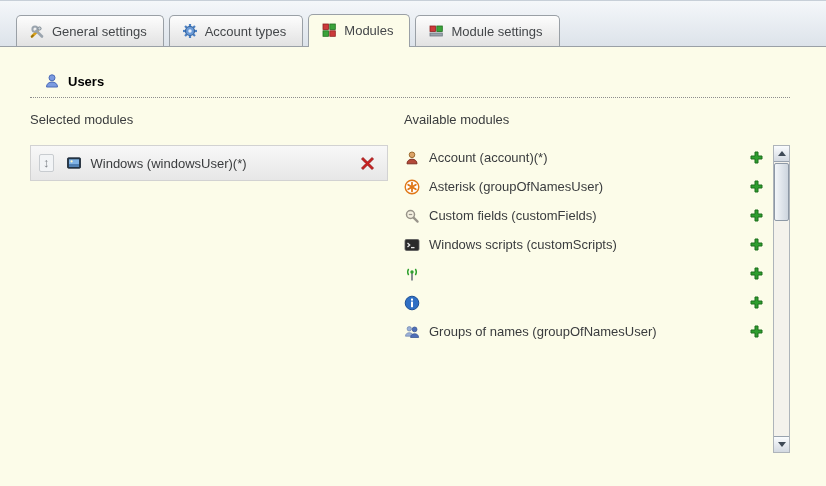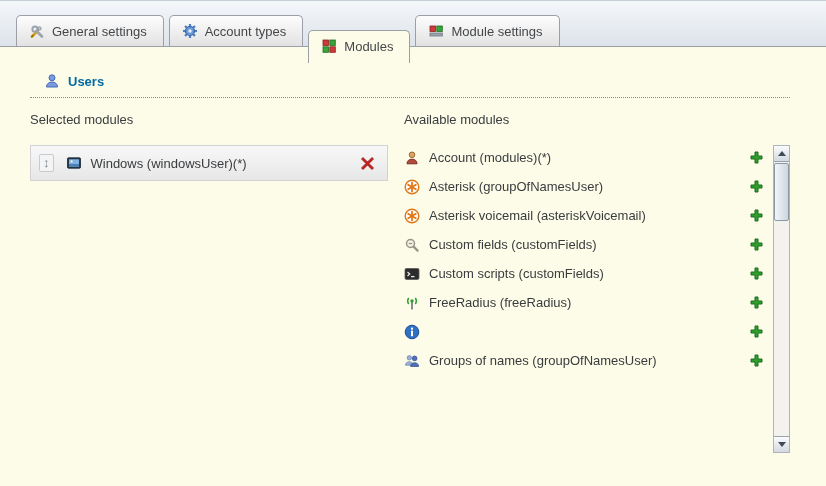--- a/index.html
+++ b/index.html
@@ -25,38 +25,38 @@
     background:linear-gradient(#fdfdfd,#e2e2e2);
     border:1px solid #9aa0a6; border-bottom:none;
     border-radius:5px 5px 0 0;
     margin-right:5px;
     color:#44474a; cursor:pointer;
     position:relative;
     text-align:center;
   }
   .tab.active {
     background:#fcfce9;
-    top:17px; z-index:2;
+    top:1px; z-index:2;
     padding-bottom:9px;
     font-weight:normal;
   }
   .icon16 { width:16px; height:16px; flex:0 0 16px; display:block; }
   .icon13 { width:13px; height:13px; display:block; }
   .icon15 { width:15px; height:15px; display:block; }
 
   
   .panel {
     height:440px;
     background:#fcfce9;
     border-top:1px solid #9aa0a6;
     padding:26px 36px 0 30px;
   }
   .section-header {
     display:flex; align-items:center; gap:8px;
-    font-weight:bold; color:#0369a1;
+    font-weight:bold; color:#000000;
     padding:0 0 8px 14px;
     border-bottom:1px dotted #8d8d8d;
   }
   .columns { display:flex; }
   .col-left { width:358px; margin-right:16px; }
   .col-right { flex:1; }
   .col-heading { color:#3a3c3e; margin:14px 0 18px 0; }
 
   
   .selected-row {
@@ -205,21 +205,21 @@
       <div class="col-heading">Available modules</div>
 
       <div class="list-wrap">
         <div class="avail-list">
 
           <div class="avail-row">
             <svg class="icon16" viewBox="0 0 16 16">
               <circle cx="8" cy="4.8" r="2.8" fill="#dca468" stroke="#9c6a2e" stroke-width="1"></circle>
               <path d="M3 13.8c0-3 2.2-4.6 5-4.6s5 1.6 5 4.6z" fill="#b44a3a" stroke="#7e2e22" stroke-width="1"></path>
             </svg>
-            <span class="module-label">Account (modules)(*)</span>
+            <span class="module-label">Account (account)(*)</span>
             <button class="add-btn">
               <svg class="icon13" viewBox="0 0 13 13">
                 <path d="M5 1h3v4h4v3H8v4H5V8H1V5h4z" fill="#2e9e2e" stroke="#1c6e1c" stroke-width="1"></path>
               </svg>
             </button>
           </div>
 
           <div class="avail-row">
             <svg class="icon16" viewBox="0 0 16 16">
               <circle cx="8" cy="8" r="6.8" fill="#ffffff" stroke="#e07818" stroke-width="1.4"></circle>
@@ -230,36 +230,20 @@
               </g>
             </svg>
             <span class="module-label">Asterisk (groupOfNamesUser)</span>
             <button class="add-btn">
               <svg class="icon13" viewBox="0 0 13 13">
                 <path d="M5 1h3v4h4v3H8v4H5V8H1V5h4z" fill="#2e9e2e" stroke="#1c6e1c" stroke-width="1"></path>
               </svg>
             </button>
           </div>
 
-          <div class="avail-row">
-            <svg class="icon16" viewBox="0 0 16 16">
-              <circle cx="8" cy="8" r="6.8" fill="#ffffff" stroke="#e07818" stroke-width="1.4"></circle>
-              <g stroke="#e07818" stroke-width="1.8" stroke-linecap="round">
-                <line x1="8" y1="3.6" x2="8" y2="12.4"></line>
-                <line x1="4.2" y1="5.8" x2="11.8" y2="10.2"></line>
-                <line x1="11.8" y1="5.8" x2="4.2" y2="10.2"></line>
-              </g>
-            </svg>
-            <span class="module-label">Asterisk voicemail (asteriskVoicemail)</span>
-            <button class="add-btn">
-              <svg class="icon13" viewBox="0 0 13 13">
-                <path d="M5 1h3v4h4v3H8v4H5V8H1V5h4z" fill="#2e9e2e" stroke="#1c6e1c" stroke-width="1"></path>
-              </svg>
-            </button>
-          </div>
 
 
           <div class="avail-row">
             <svg class="icon16" viewBox="0 0 16 16">
               <circle cx="6.5" cy="6.5" r="4" fill="#f4f0e0" stroke="#98948a" stroke-width="1.5"></circle>
               <line x1="9.6" y1="9.6" x2="13.6" y2="13.6" stroke="#98948a" stroke-width="2.2" stroke-linecap="round"></line>
               <line x1="4.8" y1="6.5" x2="8.2" y2="6.5" stroke="#98948a" stroke-width="1.2"></line>
             </svg>
             <span class="module-label">Custom fields (customFields)</span>
             <button class="add-btn">
@@ -268,37 +252,36 @@
               </svg>
             </button>
           </div>
 
           <div class="avail-row">
             <svg class="icon16" viewBox="0 0 16 16">
               <rect x="1" y="2.5" width="14" height="11" rx="1.4" fill="#2b2b2b" stroke="#5a5a5a" stroke-width="0.8"></rect>
               <path d="M3.5 6l2.2 2-2.2 2" stroke="#e8e8e8" stroke-width="1.3" fill="none"></path>
               <line x1="7" y1="10.6" x2="10.5" y2="10.6" stroke="#e8e8e8" stroke-width="1.3"></line>
             </svg>
-            <span class="module-label">Custom scripts (customFields)</span>
+            <span class="module-label">Windows scripts (customScripts)</span>
             <button class="add-btn">
               <svg class="icon13" viewBox="0 0 13 13">
                 <path d="M5 1h3v4h4v3H8v4H5V8H1V5h4z" fill="#2e9e2e" stroke="#1c6e1c" stroke-width="1"></path>
               </svg>
             </button>
           </div>
 
 
           <div class="avail-row">
             <svg class="icon16" viewBox="0 0 16 16">
               <line x1="8" y1="7" x2="8" y2="14.5" stroke="#7a8288" stroke-width="1.8"></line>
               <circle cx="8" cy="6" r="1.7" fill="#2ea02e"></circle>
               <path d="M4.6 2.8a6.2 6.2 0 0 0 0 6.4" stroke="#2ea02e" stroke-width="1.4" fill="none"></path>
               <path d="M11.4 2.8a6.2 6.2 0 0 1 0 6.4" stroke="#2ea02e" stroke-width="1.4" fill="none"></path>
             </svg>
-            <span class="module-label">FreeRadius (freeRadius)</span>
             <button class="add-btn">
               <svg class="icon13" viewBox="0 0 13 13">
                 <path d="M5 1h3v4h4v3H8v4H5V8H1V5h4z" fill="#2e9e2e" stroke="#1c6e1c" stroke-width="1"></path>
               </svg>
             </button>
           </div>
 
           <div class="avail-row">
             <svg class="icon16" viewBox="0 0 16 16">
               <circle cx="8" cy="8" r="6.8" fill="#2f6fc4" stroke="#1d4f94" stroke-width="1"></circle>

